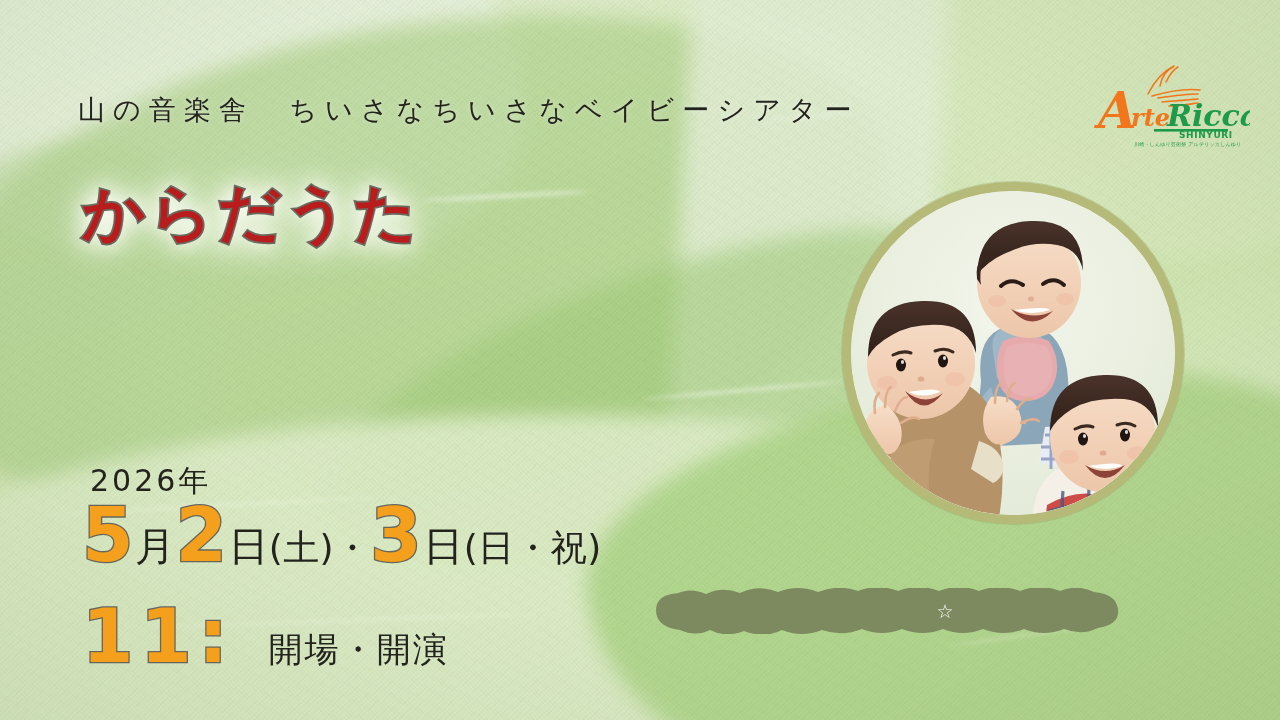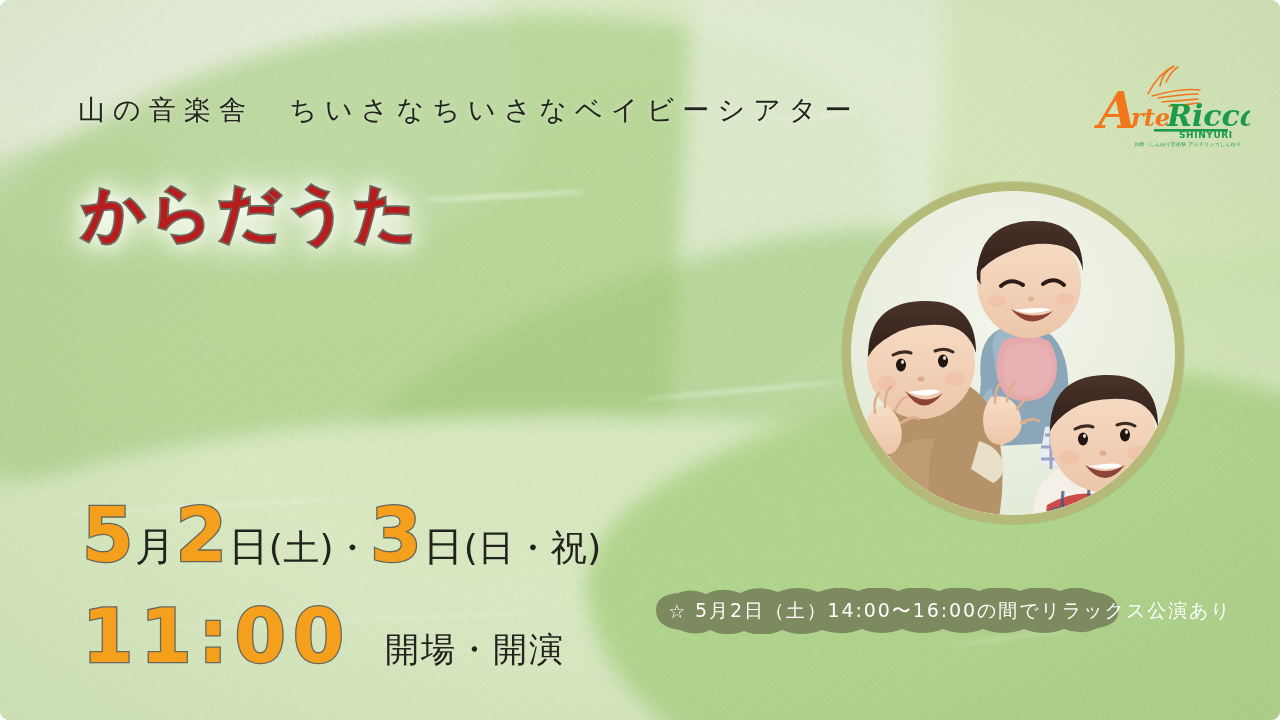--- a/index.html
+++ b/index.html
@@ -4,21 +4,20 @@
 <title>からだうた 花うたい</title>
 <style>
   * { margin:0; padding:0; box-sizing:border-box; }
   html, body {
     width:1280px; height:720px; overflow:hidden;
     font-family:"DejaVu Sans","Liberation Sans",sans-serif;
   }
   #poster {
     position:relative; width:1280px; height:720px; overflow:hidden;
     background:#dbe9c4;
-    border-radius:9px;
   }
 
   
   .bg { position:absolute; inset:0; }
 
   .bg-base {
     background:
       linear-gradient(170deg,#e4efd4 0%, #d9e9bf 22%, #cfe4b0 48%, #d9e9c2 72%, #cfe3ab 100%);
   }
   .wash {
@@ -245,37 +244,37 @@
       <text x="93" y="70" font-family="DejaVu Serif, Liberation Serif, serif" font-size="30" font-style="italic" font-weight="700" fill="#1E9A4B">Ricca</text>
       <rect x="80" y="73" width="74" height="2.6" fill="#1E9A4B"></rect>
       <text x="105" y="82" font-family="DejaVu Sans, Liberation Sans, sans-serif" font-size="9" font-weight="700" fill="#1E9A4B" letter-spacing="0.6">SHINYURI</text>
       <text x="60" y="90" font-family="DejaVu Sans, Liberation Sans, sans-serif" font-size="5" fill="#1E9A4B" letter-spacing="0.2">川崎・しんゆり芸術祭 アルテリッカしんゆり</text>
     </svg>
   </div>
 
   <div class="title-sub">からだうた</div>
 
 
+  <div class="year">2026年</div>
 
   <div class="dateline">
     <span class="num big">5</span>
     <span class="kana">月</span>
     <span class="num big">2</span>
     <span class="kana">日</span>
     <span class="kana sm">(土)</span>
     <span class="kana sm">・</span>
     <span class="num big">3</span>
     <span class="kana">日</span>
     <span class="kana sm">(日・祝)</span>
   </div>
 
   <div class="timeline">
     <span class="num">11</span>
     <span class="num">:</span>
-    <span class="num">00</span>
     <span class="kana">開場・開演</span>
   </div>
 
   <div class="photo-wrap">
     <div class="photo">
       <svg viewBox="0 0 324 324" xmlns="http://www.w3.org/2000/svg">
         <defs>
           <clipPath id="circ">
               <circle cx="162" cy="162" r="162"></circle>
             </clipPath>
@@ -430,17 +429,16 @@
         q-20 8 -40 1
         q-20 8 -40 0
         q-18 9 -38 1
         q-18 7 -34 -1
         q-14 7 -30 0
         q-24 -3 -24 -20
         q0 -16 24 -17 z"></path>
     </svg>
     <div class="banner-text">
       <span style="margin-right:8px;">☆</span>
-      <span>5月2日（土）14:00〜16:00の間でリラックス公演あり</span>
     </div>
   </div>
 
 </div>
 
 </body></html>

